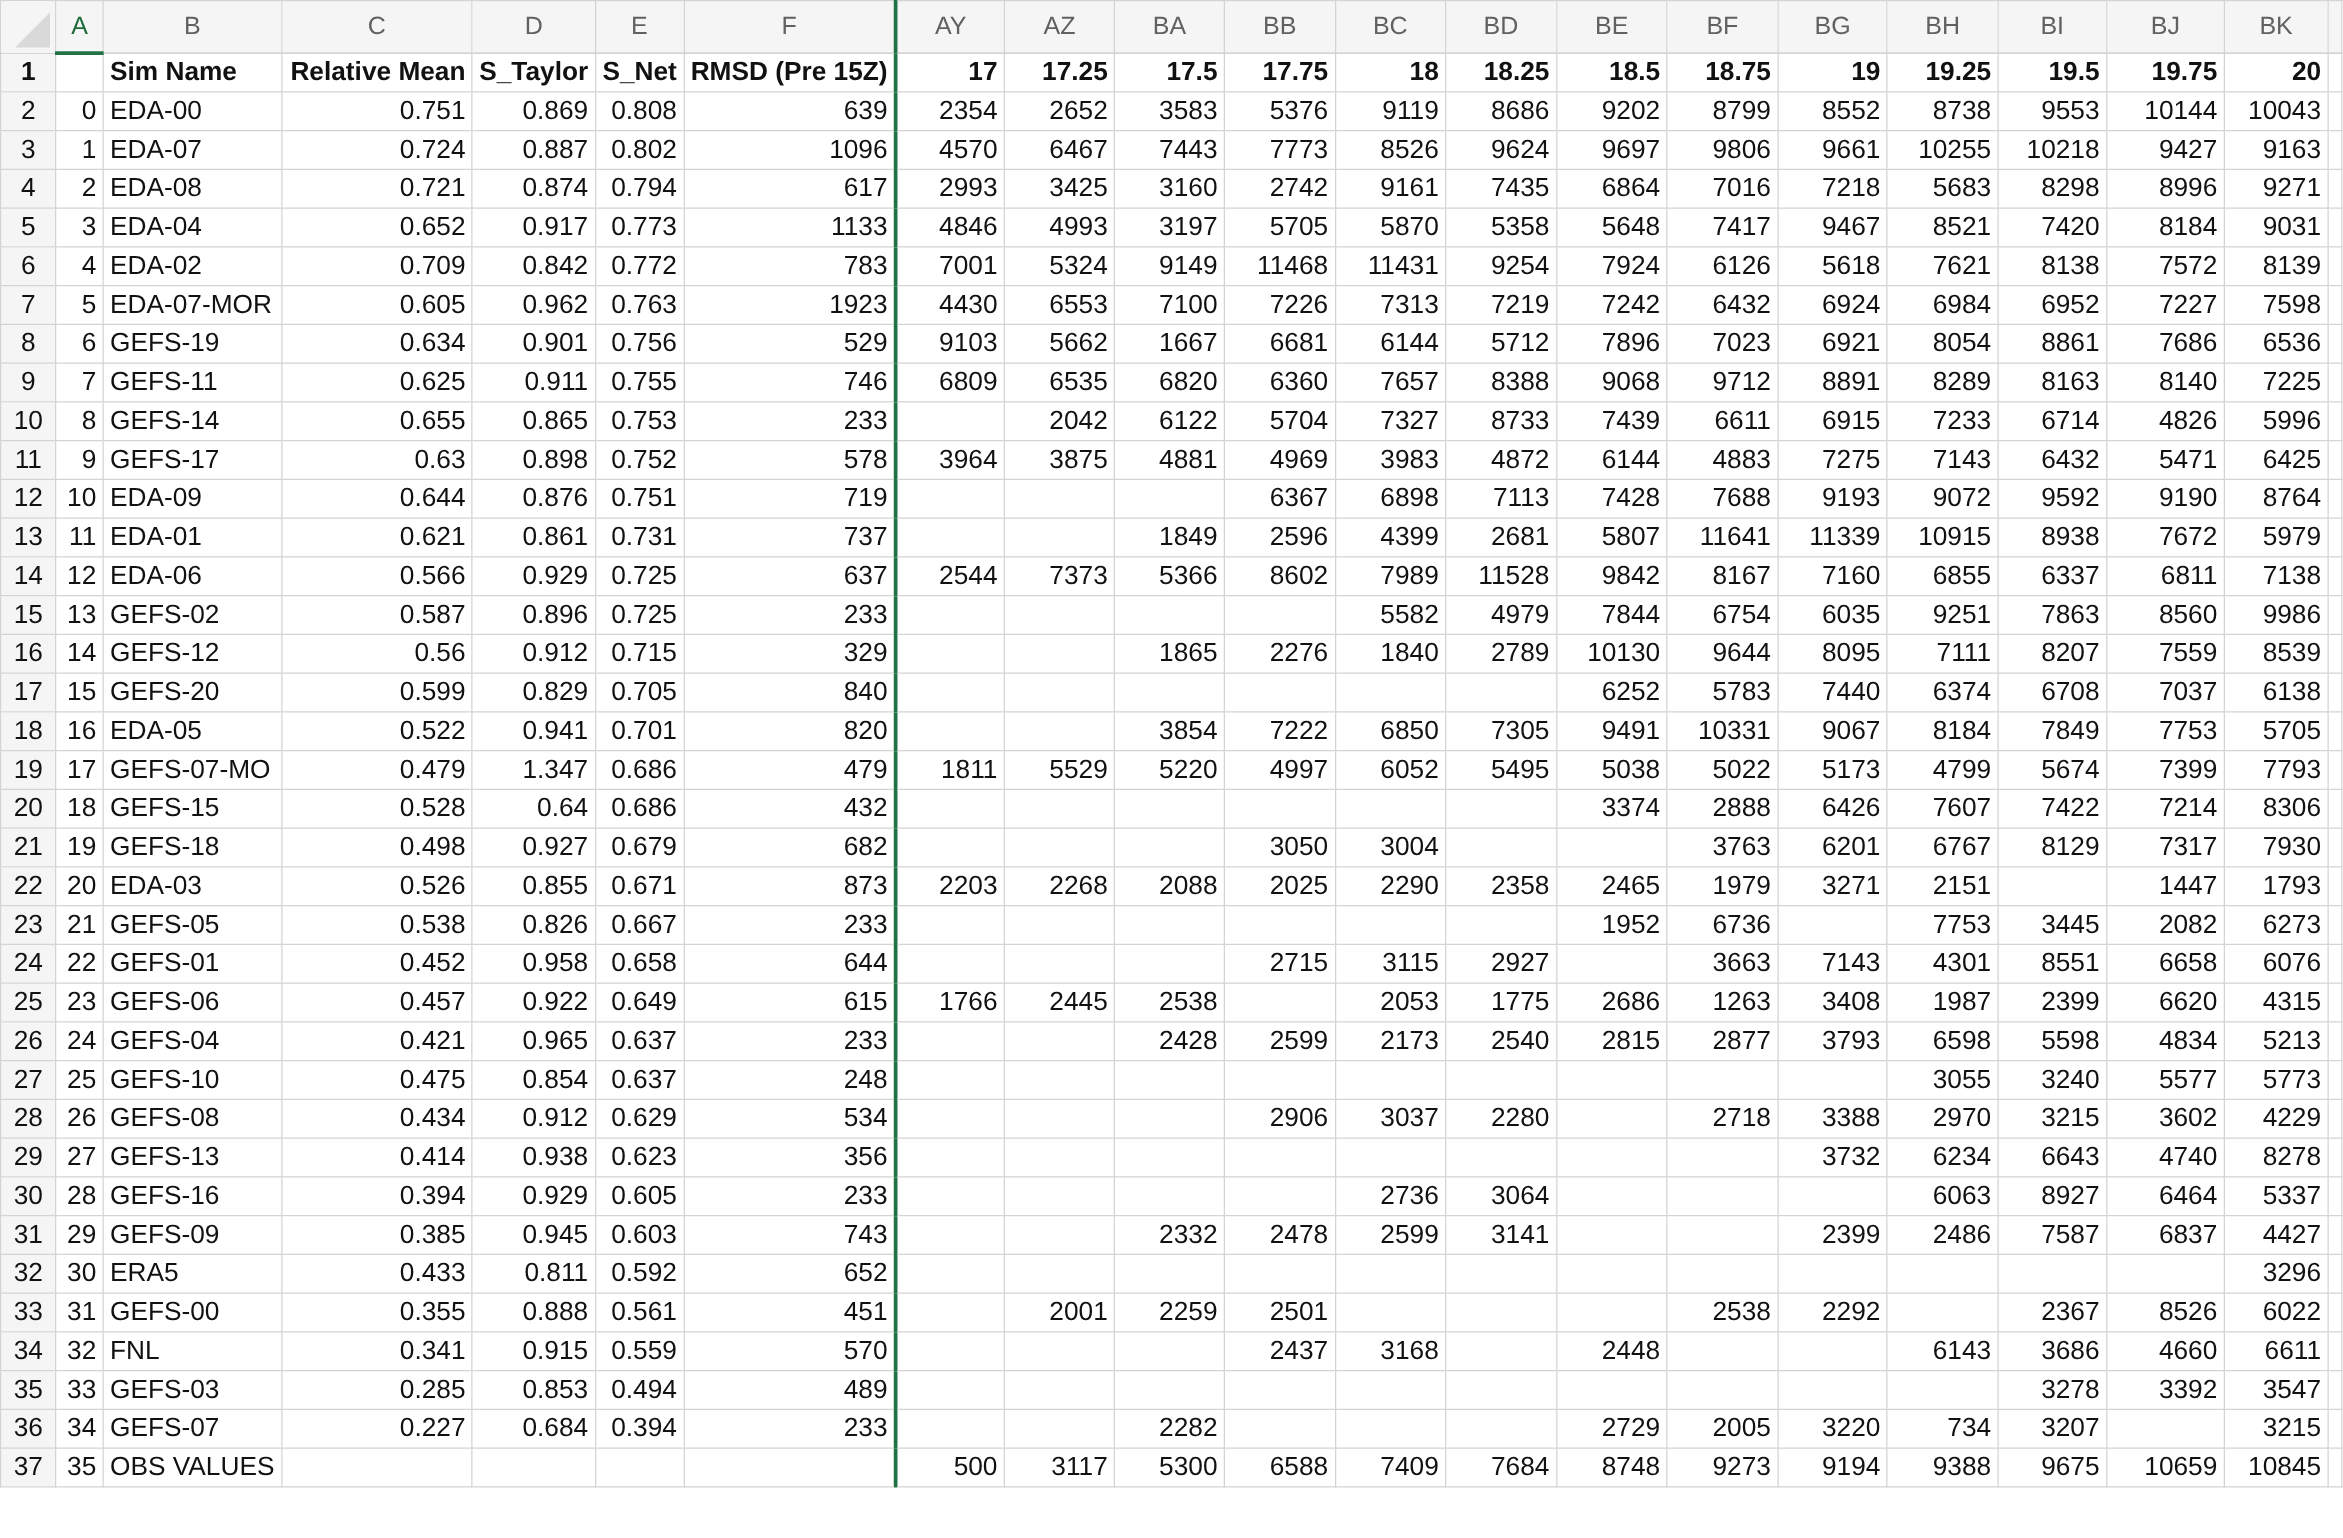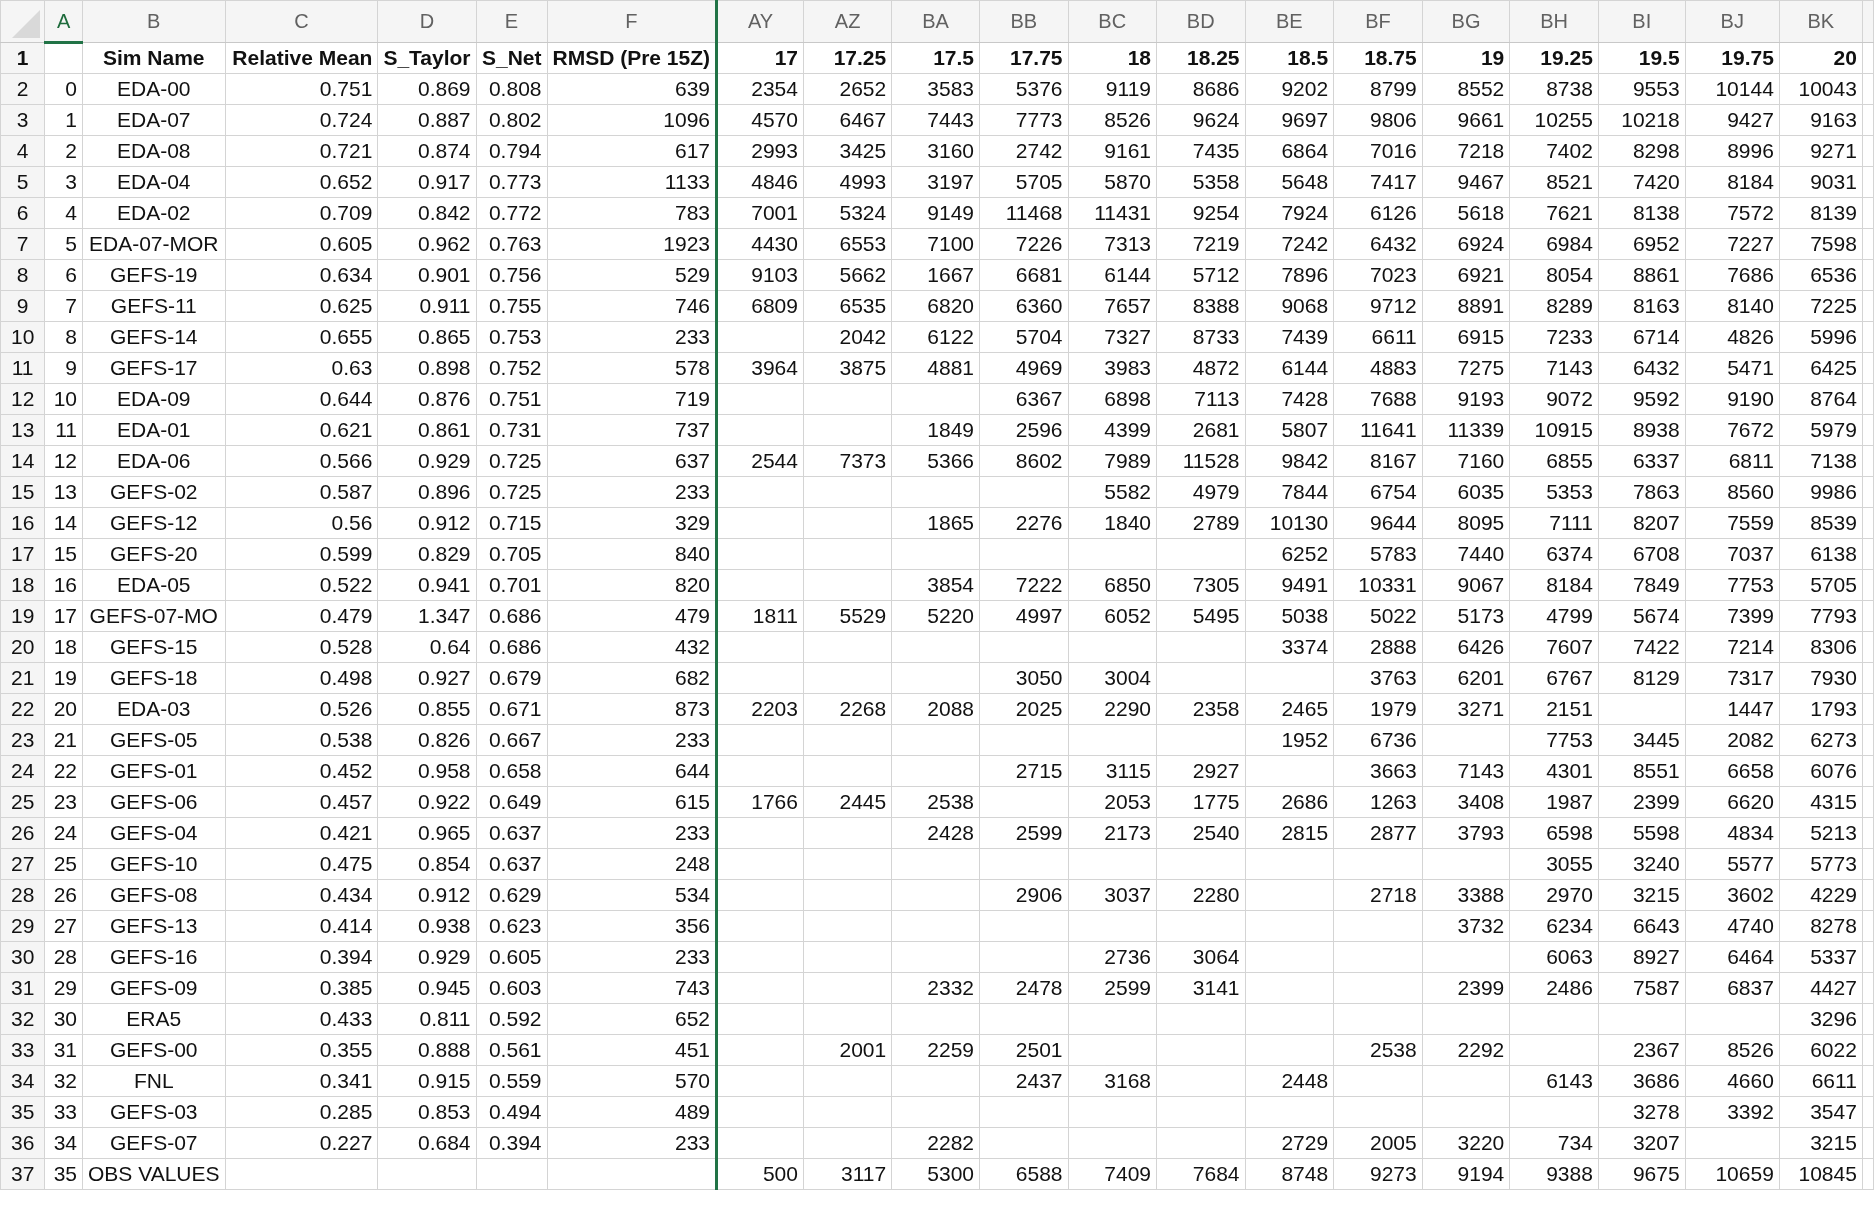--- a/index.html
+++ b/index.html
@@ -15,21 +15,21 @@
     border-bottom:1px solid #c8c8c8; font-size:20px;
   }
   table.grid thead th.active { color:#1e6b3c; border-bottom:3px solid #217346; }
   th.corner { background:#f5f5f5; position:relative; }
   th.corner::after {
     content:""; position:absolute; right:4px; bottom:4px; width:0; height:0;
     border-left:28px solid transparent; border-bottom:28px solid #d9d9d9;
   }
   td.rowhdr { background:#f5f5f5; color:#616161; text-align:center; border-right:1px solid #c8c8c8; font-size:20px; }
   td.num { text-align:right; }
-  td.txt { text-align:center; }
+  td.txt { text-align:left; }
   tr.hdr td { font-weight:bold; }
   .freeze-right { border-right:3px solid #217346 !important; }
   thead th.freeze-right { border-right:3px solid #217346 !important; }
 </style>
 </head>
 <body>
 
 <div class="sheet">
   <table class="grid" id="grid">
     <colgroup>
@@ -160,21 +160,21 @@
           <td class="num freeze-right">617</td>
           <td class="num">2993</td>
           <td class="num">3425</td>
           <td class="num">3160</td>
           <td class="num">2742</td>
           <td class="num">9161</td>
           <td class="num">7435</td>
           <td class="num">6864</td>
           <td class="num">7016</td>
           <td class="num">7218</td>
-          <td class="num">7402</td>
+          <td class="num">5683</td>
           <td class="num">8298</td>
           <td class="num">8996</td>
           <td class="num">9271</td>
           <td></td>
         </tr>
         <tr>
           <td class="rowhdr">5</td>
           <td class="num">3</td>
           <td class="txt">EDA-04</td>
           <td class="num">0.652</td>
@@ -413,21 +413,21 @@
           <td class="num freeze-right">233</td>
           <td class="num"></td>
           <td class="num"></td>
           <td class="num"></td>
           <td class="num"></td>
           <td class="num">5582</td>
           <td class="num">4979</td>
           <td class="num">7844</td>
           <td class="num">6754</td>
           <td class="num">6035</td>
-          <td class="num">5353</td>
+          <td class="num">9251</td>
           <td class="num">7863</td>
           <td class="num">8560</td>
           <td class="num">9986</td>
           <td></td>
         </tr>
         <tr>
           <td class="rowhdr">16</td>
           <td class="num">14</td>
           <td class="txt">GEFS-12</td>
           <td class="num">0.56</td>

